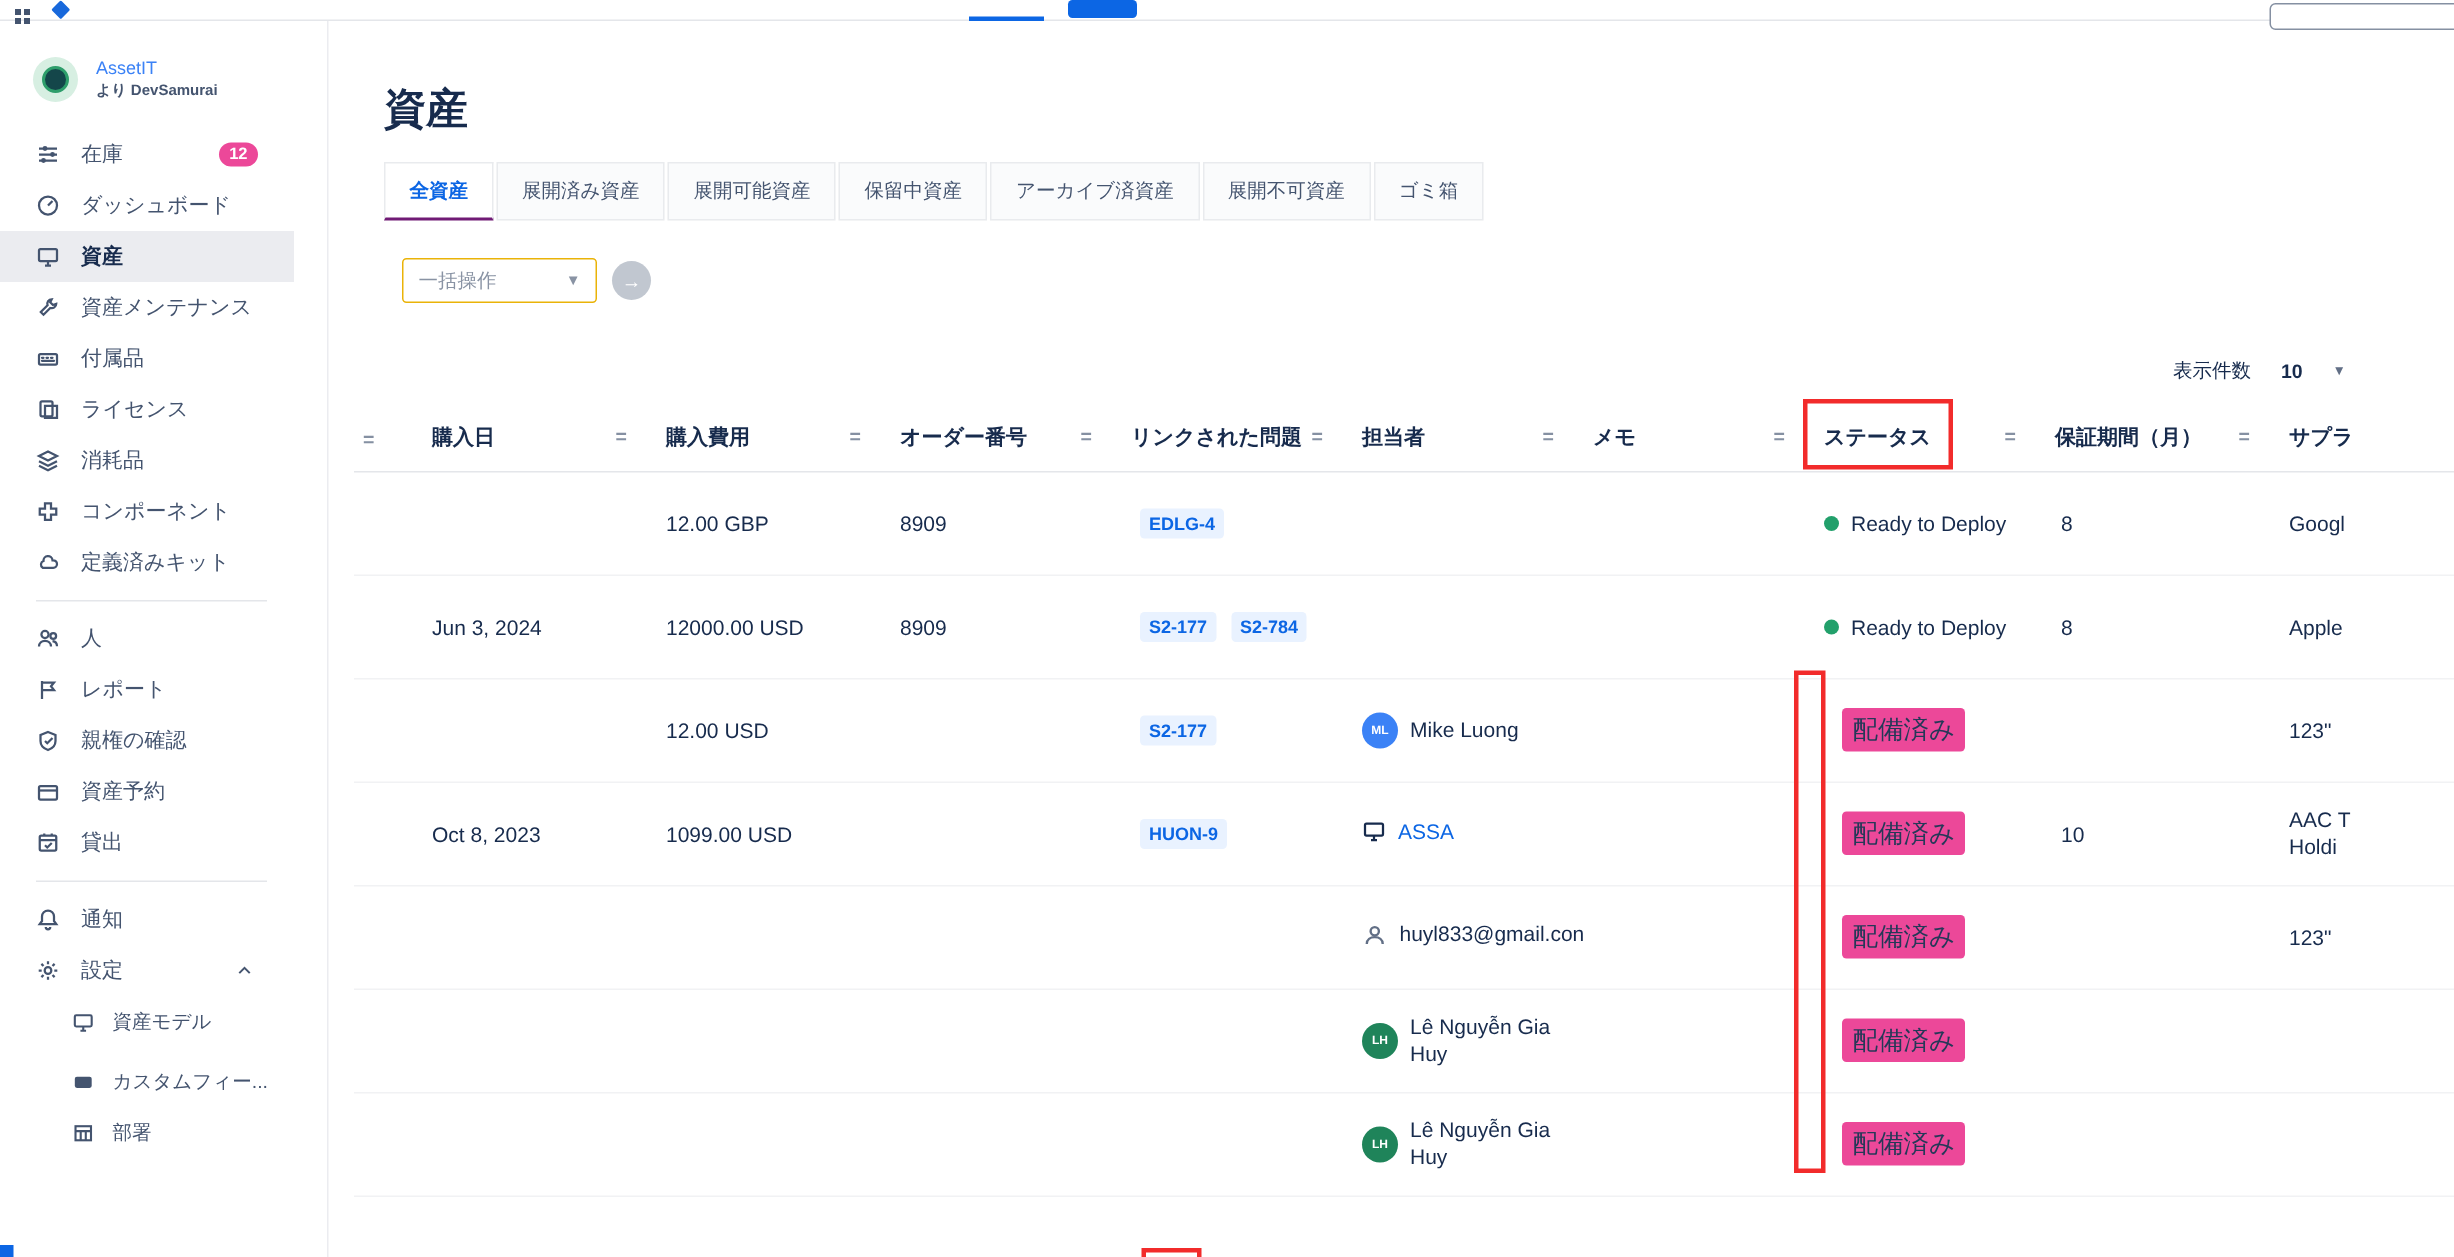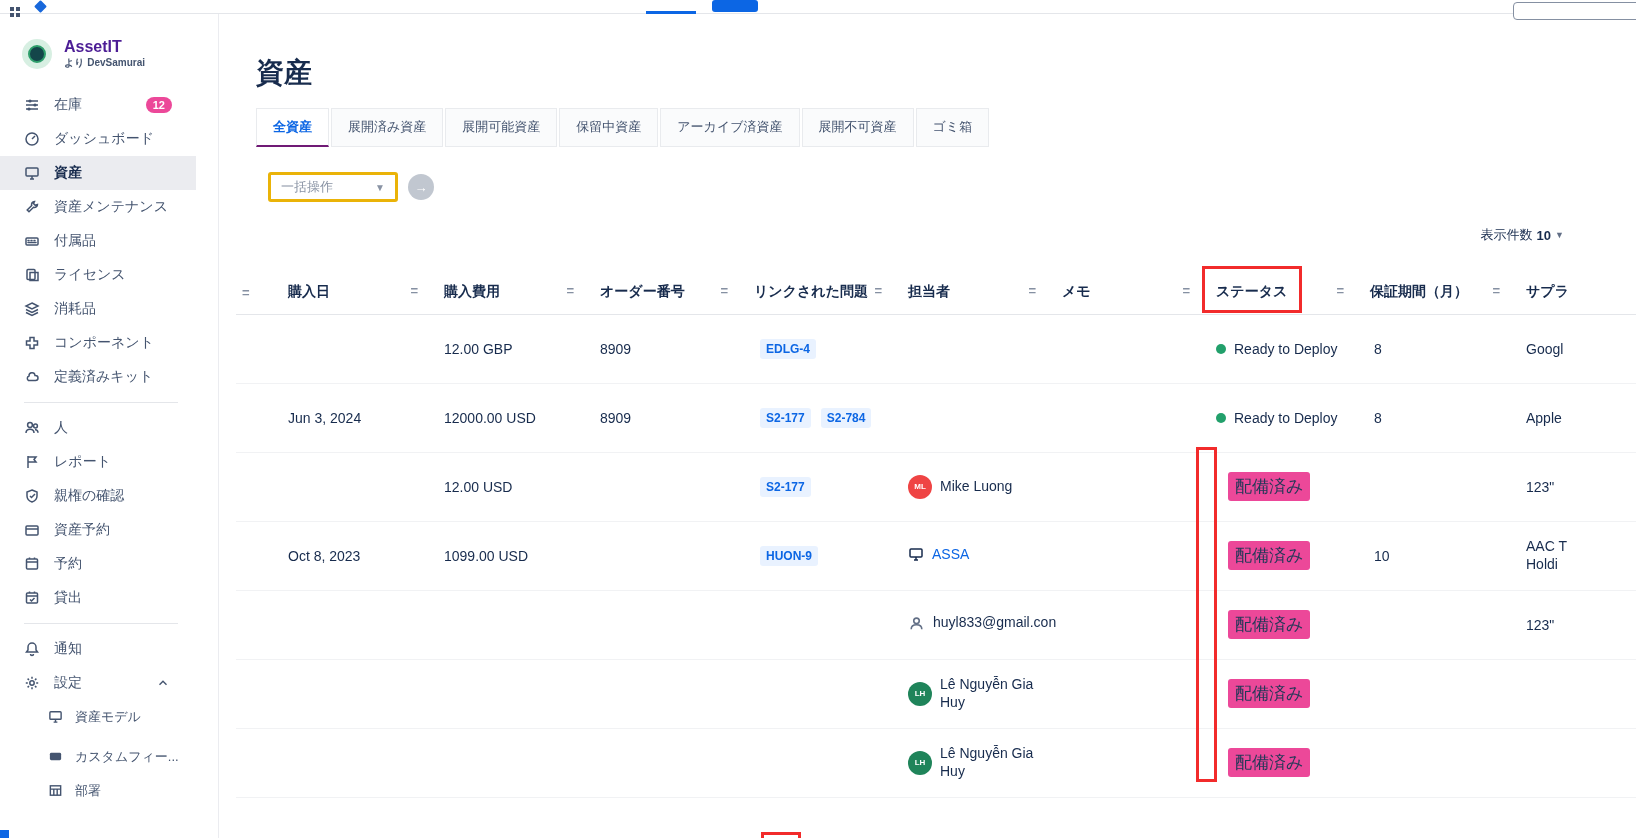--- a/index.html
+++ b/index.html
@@ -18,21 +18,21 @@
   .search-box { position:absolute; left:1513px; top:2px; width:130px; height:18px;
     border:1px solid #8590a2; border-radius:4px; background:#fff; }
 
   
   .sidebar { position:absolute; left:0; top:14px; width:219px; height:824px; background:#fff;
     border-right:1px solid #ebecf0; z-index:2; }
   .app-header { display:flex; align-items:center; gap:12px; padding:24px 0 14px 22px; }
   .app-logo { width:30px; height:30px; border-radius:50%; background:#d7efe2; display:flex;
     align-items:center; justify-content:center; flex:none; }
   .app-logo-inner { width:18px; height:18px; border-radius:50%; background:#14464a; border:2px solid #2e9e6b; }
-  .app-title { font-size:16px; font-weight:bold; color:#4c1d95; line-height:1.1; }
+  .app-title { font-size:12px; font-weight:normal; color:#3b82f6; line-height:1.1; }
   .app-byline { font-size:10px; font-weight:bold; color:#44546f;text-align:center; }
   .snav { margin-top:4px; }
   .item { display:flex; align-items:center; gap:14px; height:34px; padding-left:24px;
     margin-right:22px; font-size:14px; color:#44546f; cursor:pointer; }
   .item .ic { width:16px; height:16px; flex:none; color:#44546f; display:inline-flex; }
   .item.selected { background:#ebecf0; color:#172b4d; font-weight:bold; }
   .badge { margin-left:auto; margin-right:24px; background:#ec4899; color:#fff; font-size:11px;
     font-weight:bold; border-radius:9px; padding:1px 7px; line-height:14px; }
   .chev-up { margin-left:auto; margin-right:26px; color:#44546f; display:inline-flex; }
   .divider { height:1px; background:#e4e6ea; margin:8px 40px 8px 24px; }
@@ -43,26 +43,26 @@
     background:#c8cdd6; border-radius:3px; }
 
   
   .main { position:absolute; left:219px; top:14px; width:1417px; height:824px; background:#fff; overflow:hidden; }
   .page-title { position:absolute; left:37px; top:40px; font-size:28px; font-weight:bold; color:#172b4d; }
   .tabs { position:absolute; left:37px; top:94px; display:flex; }
   .tab { padding:9px 16px; font-size:13px; color:#44546f; background:#fafbfc; border:1px solid #e9ebee;
     margin-right:2px; cursor:pointer; white-space:nowrap; }
   .tab.active { background:#fff; color:#0c66e4; font-weight:bold; border-bottom:2px solid #701a75; }
   .bulkbar { position:absolute; left:49px; top:158px; display:flex; align-items:center; gap:10px; }
-  .bulk-select { width:130px; height:30px; border:3px solid #eab308; border-radius:3px; display:flex;
+  .bulk-select { width:130px; height:30px; border:1px solid #eab308; border-radius:3px; display:flex;
     align-items:center; padding:0 10px; font-size:13px; color:#8993a4; cursor:pointer; }
   .bulk-select .caret { margin-left:auto; color:#8993a4; font-size:10px; }
   .go-btn { width:26px; height:26px; border-radius:50%; background:#c1c7d0; color:#fff; display:flex;
     align-items:center; justify-content:center; font-size:13px; font-weight:bold; cursor:pointer; }
-  .pagesize { position:absolute; right:72px; top:212px; display:flex; align-items:center; gap:4px;
+  .pagesize { position:absolute; right:72px; top:224px; display:flex; align-items:center; gap:20px;
     font-size:13px; color:#172b4d;text-align:center; }
   .pagesize .caret { font-size:9px; color:#626f86; }
 
   
   .assets-wrap { position:absolute; left:17px; top:256px; width:1420px; }
   table.assets { width:1420px; table-layout:fixed; border-collapse:collapse; }
   table.assets th { text-align:left; font-size:14px; font-weight:bold; color:#172b4d;
     padding:12px 10px 12px 16px; border-bottom:1px solid #e4e6ea; height:44px; white-space:nowrap; }
   table.assets th .filter { float:right; color:#8590a2; font-weight:bold; font-size:13px; cursor:pointer; }
   table.assets td { font-size:14px; color:#172b4d; padding:8px 10px 8px 16px;
@@ -71,21 +71,21 @@
   tr.partial-row { height:41px; }
   .chip { display:inline-block; background:#e9f2ff; color:#0c66e4; font-size:12px; font-weight:bold;
     padding:3px 6px; border-radius:3px; margin-right:10px; cursor:pointer; }
   .status-ready { display:inline-flex; align-items:center; gap:8px; }
   .dot { width:10px; height:10px; border-radius:50%; background:#22a06b; display:inline-block; }
   .status-badge { display:inline-block; background:#ec4899; color:#253858; font-size:17px;
     padding:3px 7px; border-radius:3px; margin-left:12px; }
   .assignee { display:inline-flex; align-items:center; gap:8px; }
   .avatar { width:24px; height:24px; border-radius:50%; color:#fff; font-size:8px; font-weight:bold;
     display:inline-flex; align-items:center; justify-content:center; flex:none; }
-  .avatar.navy { background:#ef4444; }
+  .avatar.navy { background:#3b82f6; }
   .avatar.green { background:#1f845a; }
   .aname { font-size:14px; color:#172b4d; white-space:normal; max-width:110px; line-height:1.25; }
   .alink { color:#0c66e4; cursor:pointer; text-decoration:none; }
   .mono-ic { color:#626f86; display:inline-flex; }
   .asset-ic { color:#172b4d; display:inline-flex; }
   .wrap-narrow { display:inline-block; width:62px; white-space:normal; line-height:1.25; }
 
   
   .anno { position:absolute; border:3px solid #f22b2b; z-index:6; pointer-events:none; }
   .anno-status-header { left:1202px; top:266px; width:100px; height:47px; }
@@ -238,29 +238,20 @@
         <span>親権の確認</span>
       </div>
       <div class="item">
         <span class="ic">
             <svg viewBox="0 0 16 16" width="16" height="16" fill="none" stroke="currentColor" stroke-width="1.5">
               <rect x="2" y="4" width="12" height="9" rx="1"></rect>
               <path d="M2 7h12"></path>
             </svg>
           </span>
         <span>資産予約</span>
-      </div>
-      <div class="item">
-        <span class="ic">
-            <svg viewBox="0 0 16 16" width="16" height="16" fill="none" stroke="currentColor" stroke-width="1.5">
-              <rect x="2.5" y="3" width="11" height="10" rx="1"></rect>
-              <path d="M2.5 6h11M5.5 3V1.6M10.5 3V1.6"></path>
-            </svg>
-          </span>
-        <span>予約</span>
       </div>
       <div class="item">
         <span class="ic">
             <svg viewBox="0 0 16 16" width="16" height="16" fill="none" stroke="currentColor" stroke-width="1.5">
               <rect x="2.5" y="3" width="11" height="10" rx="1"></rect>
               <path d="M2.5 6h11M5.5 3V1.6M10.5 3V1.6"></path>
               <path d="M6 9.5l1.5 1.5 3-3"></path>
             </svg>
           </span>
         <span>貸出</span>

